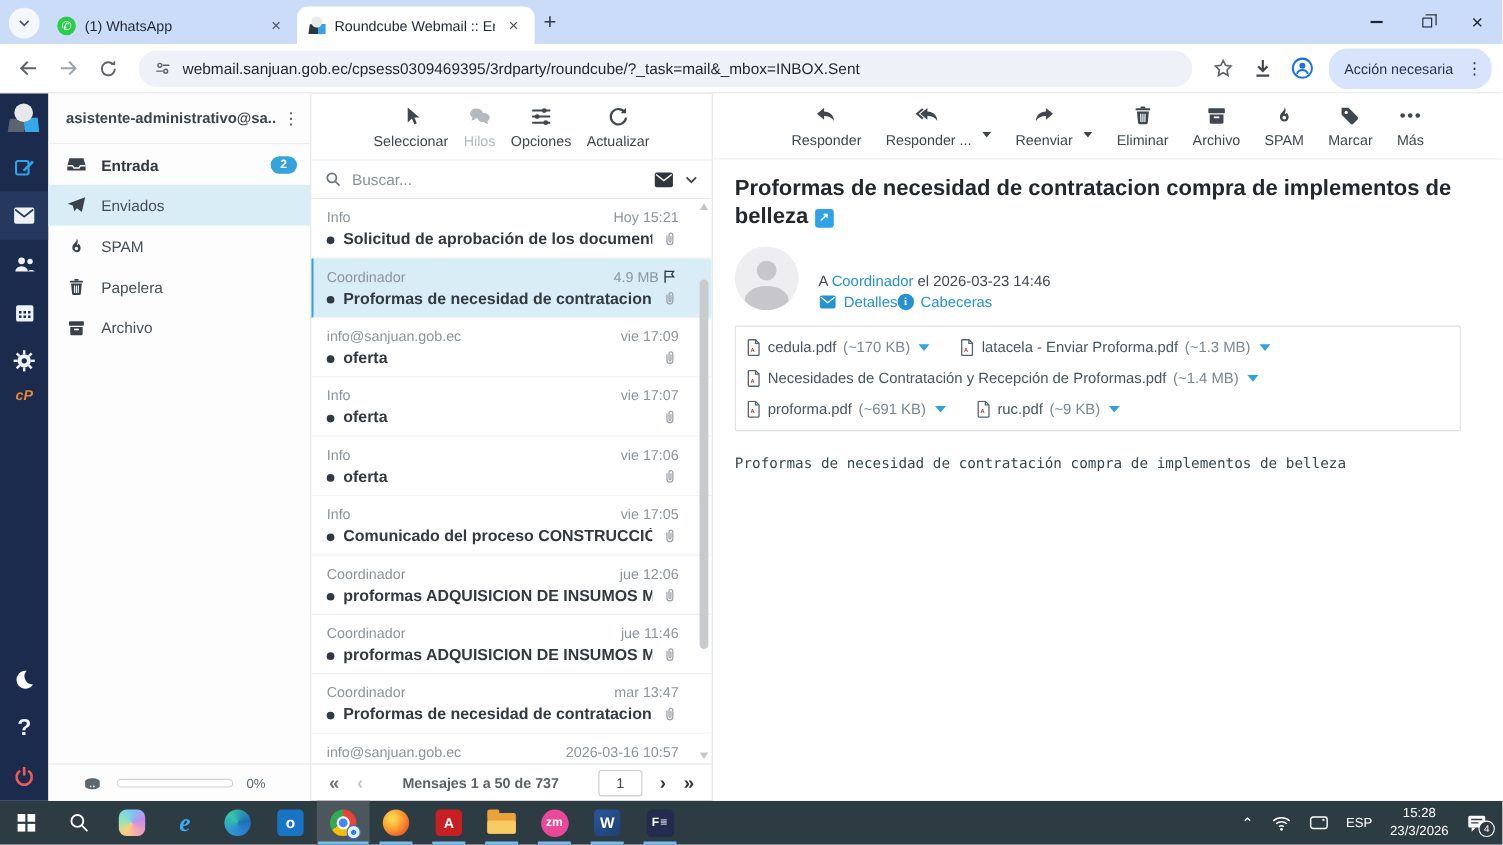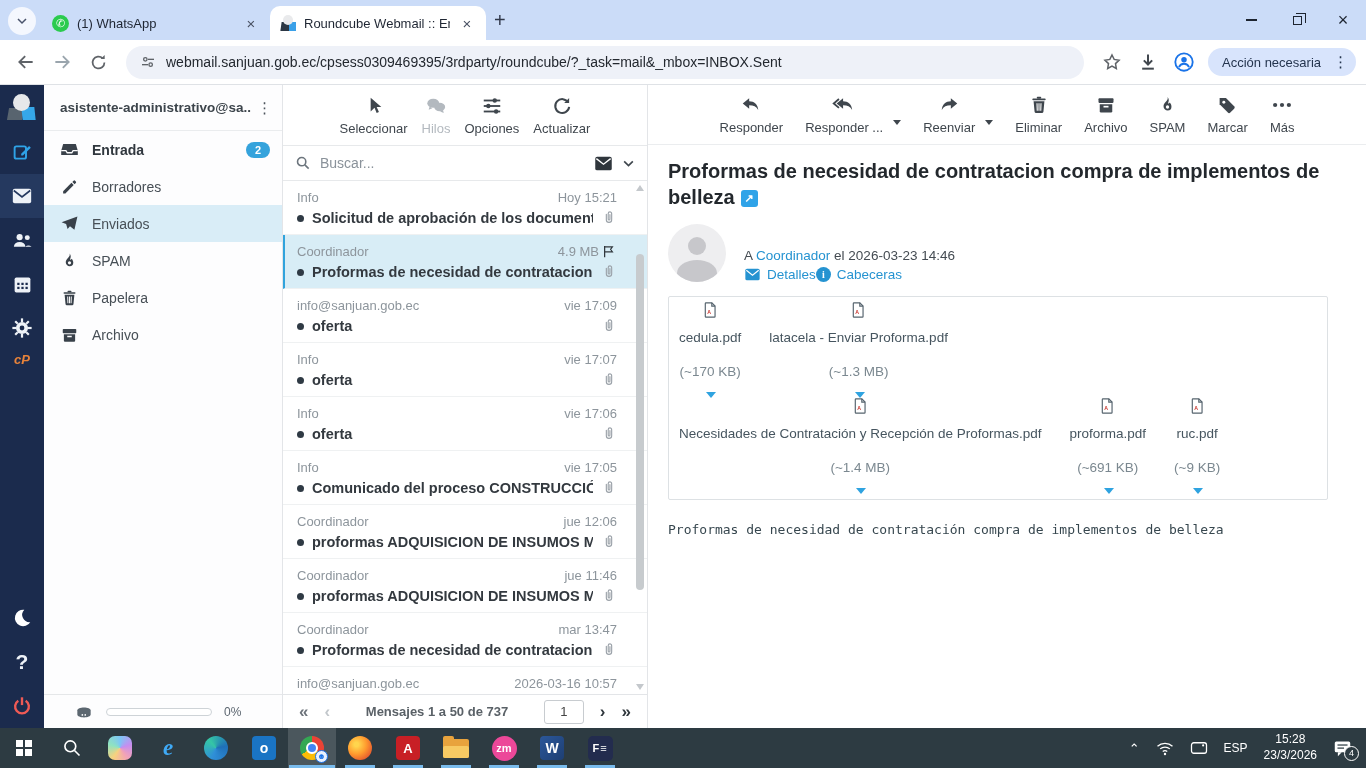--- a/index.html
+++ b/index.html
@@ -24,21 +24,21 @@
   .win-btn { width:46px; height:40px; display:flex; align-items:center; justify-content:center; color:#1d2430; }
   .win-min { width:11px; height:2px; background:#1d2430; }
   .win-restore { width:9px; height:9px; border:1.5px solid #1d2430; position:relative; }
   .win-restore::before { content:""; position:absolute; top:-4px; left:2px; width:9px; height:9px; border:1.5px solid #1d2430; border-bottom:none; border-left:none; }
   .win-close { font-size:18px; }
 
   .nav-toolbar { height:45px; background:#fff; border-bottom:1px solid #dfe2e6; display:flex; align-items:center; padding:0 10px; gap:4px; }
   .nav-btn { width:32px; height:32px; display:flex; align-items:center; justify-content:center; }
   .url-pill { flex:1; height:33px; background:#eef1f8; border-radius:17px; display:flex; align-items:center; gap:10px; padding:0 14px; margin:0 8px; }
   .url-text { font-size:14px; color:#23282f; white-space:nowrap; overflow:hidden; }
-  .action-pill { height:28px; background:#d8e4fc; border-radius:17px; display:flex; align-items:center; gap:12px; padding:0 8px 0 14px; margin-left:4px; }
+  .action-pill { height:37px; background:#d8e4fc; border-radius:17px; display:flex; align-items:center; gap:12px; padding:0 8px 0 14px; margin-left:4px; }
   .action-label { font-size:13px; color:#24344e; }
   .kebab { font-size:15px; color:#24344e; letter-spacing:0; }
 
   
   .app { height:643px; display:flex; }
 
   
   .rail { width:44px; background:#1b2b4d; display:flex; flex-direction:column; align-items:center; }
   .rail-logo { margin:9px 0 10px; position:relative; width:28px; height:26px; }
   .rail-logo .lb { position:absolute; left:0; bottom:0; width:15px; height:12px; background:#58646f; transform:skewX(-10deg); }
@@ -106,21 +106,21 @@
   .meta-row { display:flex; gap:18px; margin-top:13px; align-items:flex-end; }
   .avatar { width:58px; height:58px; border-radius:50%; background:#eeeef0; position:relative; overflow:hidden; flex:none; }
   .avatar .hd { position:absolute; top:13px; left:20px; width:18px; height:18px; border-radius:50%; background:#c7c7cb; }
   .avatar .sh { position:absolute; top:36px; left:9px; width:40px; height:26px; border-radius:50%; background:#c7c7cb; }
   .to-line { font-size:13.5px; color:#444b52; }
   .lnk { color:#2593d1; }
   .links-row { display:flex; margin-top:4px; align-items:center; }
   .hlink { display:flex; align-items:center; gap:6px; font-size:13.5px; color:#2593d1; }
   .infoc { width:15px; height:15px; border-radius:50%; background:#2593d1; color:#fff; font-size:10px; font-weight:bold; display:flex; align-items:center; justify-content:center; font-family:"Liberation Serif",serif; }
   .attach-box { margin-top:14px; border:1px solid #dde1e4; border-radius:2px; padding:5px 10px; display:flex; flex-wrap:wrap; column-gap:28px; font-size:13.5px; line-height:28px; max-width:660px; }
-  .attach-item { display:inline-flex; align-items:center; gap:6px;flex-direction:column; }
+  .attach-item { display:inline-flex; align-items:center; gap:6px; }
   .aname { color:#46555f; }
   .asize { color:#7b8890; }
   .acaret { width:0; height:0; border-left:5px solid transparent; border-right:5px solid transparent; border-top:6px solid #2fa3e0; margin-left:2px; }
   .body-text { margin-top:22px; font-family:"DejaVu Sans Mono", monospace; font-size:13px; color:#37474f; }
 
   
   .taskbar { height:40px; background:#2d3b42; display:flex; align-items:center; }
   .tb-btn { width:48px; height:40px; display:flex; align-items:center; justify-content:center; position:relative; }
   .tb-btn.running::after { content:""; position:absolute; bottom:0; left:9px; right:9px; height:3px; background:#79bbec; }
   .tb-btn.active { background:#4b575d; }
@@ -315,27 +315,20 @@
       <span class="kebab" style="color:#4c545c;">⋮</span>
     </div>
     <div class="frow unread">
       <svg class="ficon" width="19" height="19" viewBox="0 0 24 24">
           <path d="M4 5h16l2.5 8.5V19H1.5v-5.5z" fill="currentColor"></path>
           <path d="M1.5 13.5h6l1.6 2.6h5.8l1.6-2.6h6" fill="none" stroke="#fdfdfe" stroke-width="1.6"></path>
         </svg>
       <span class="flabel">Entrada</span>
       <span class="fbadge">2</span>
     </div>
-    <div class="frow">
-      <svg class="ficon" width="18" height="18" viewBox="0 0 24 24" fill="currentColor">
-          <path d="M3.5 17.5L14.6 6.4l3 3L6.5 20.5H3.5z"></path>
-          <path d="M15.8 5.2l1.6-1.6a1.4 1.4 0 0 1 2 0l1 1a1.4 1.4 0 0 1 0 2l-1.6 1.6z"></path>
-        </svg>
-      <span class="flabel">Borradores</span>
-    </div>
     <div class="frow active">
       <svg class="ficon" width="19" height="19" viewBox="0 0 24 24" fill="currentColor">
           <path d="M22 3L2 10.4l5.7 2.1L9.6 19l3-3.5 5.6 4.3z"></path>
         </svg>
       <span class="flabel">Enviados</span>
     </div>
     <div class="frow">
       <svg class="ficon" width="18" height="18" viewBox="0 0 24 24" fill="currentColor">
           <path d="M12 2c1.2 3-.8 4.6-2.4 6.2C8 9.8 7 11.6 7 13.6A5.3 5.3 0 0 0 12.3 19 5 5 0 0 0 17 13.8c0-2-1-3.4-2-4.9-.8 1.1-1.7 1.5-2.4 1.2C14 7 14.2 4.2 12 2z"></path>
           <circle cx="12" cy="14.5" r="2.1" fill="#fdfdfe"></circle>

